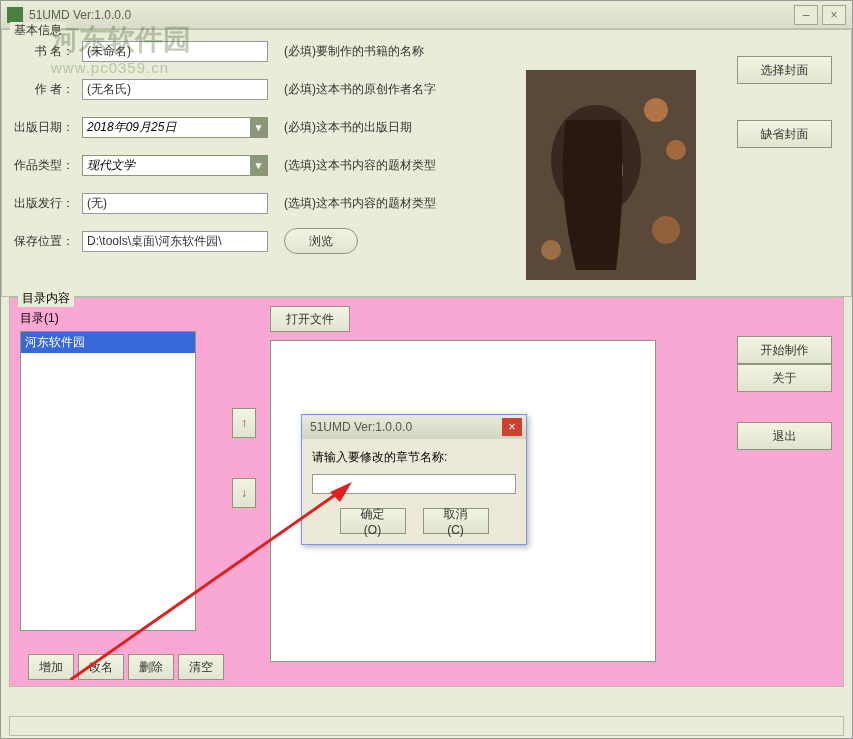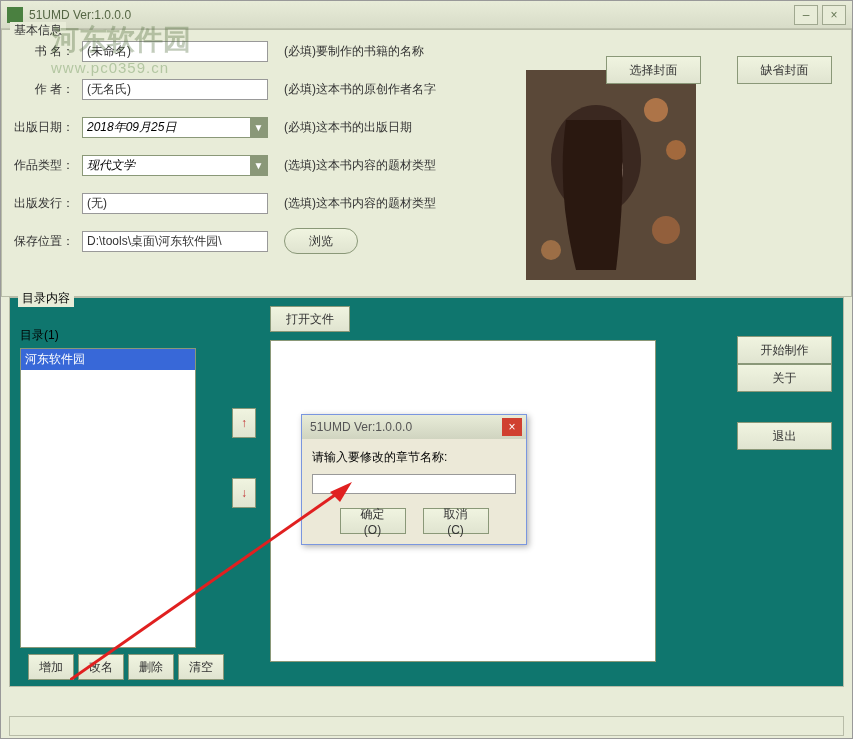--- a/index.html
+++ b/index.html
@@ -27,29 +27,29 @@
     .form-combo { width: 186px; height: 21px; border: 1px solid #8a9878; background: #fff; display: flex; align-items: center; }
     .form-combo-text { flex: 1; padding: 0 4px; font-style: italic; }
     .form-combo-btn { width: 17px; height: 19px; background: #8a9878; color: #fff; display: flex; align-items: center; justify-content: center; font-size: 10px; }
     .form-hint { margin-left: 16px; color: #333; }
     
     .cover-area { position: absolute; right: 155px; top: 40px; width: 170px; height: 210px; background: linear-gradient(135deg, #8b6f5c 0%, #4a3830 30%, #2a1f1a 50%, #6b5040 70%, #c09060 100%); }
     .cover-img { width: 100%; height: 100%; }
     
     .btn { background: linear-gradient(#f0f4e0, #e0e4d0); border: 1px solid #8a9878; padding: 4px 12px; cursor: pointer; color: #333; height: 26px; display: inline-flex; align-items: center; justify-content: center; }
     
-    .side-btns { position: absolute; right: 20px; top: 55px; display: flex; flex-direction: row; gap: 36px; }
+    .side-btns { position: absolute; right: 20px; top: 55px; display: flex; flex-direction: column; gap: 36px; }
     .side-btn { width: 95px; height: 28px; }
     
     .browse-btn { margin-left: 16px; width: 74px; border-radius: 13px; }
     
-    .toc-section { margin: 0 8px 8px 8px; border: 1px solid #b8bca8; padding: 8px; position: relative; height: 390px; background: #0f766e; }
+    .toc-section { margin: 0 8px 8px 8px; border: 1px solid #b8bca8; padding: 8px; position: relative; height: 390px; background: #f9a8d4; }
     .toc-legend { position: absolute; top: -8px; left: 8px; background: #e8ecd8; padding: 0 4px; }
     
-    .toc-left { position: absolute; left: 10px; top: 29px; width: 200px; }
+    .toc-left { position: absolute; left: 10px; top: 12px; width: 200px; }
     .toc-label { margin-bottom: 4px; display: block; }
     .toc-listbox { width: 176px; height: 300px; border: 1px solid #8a9878; background: #fff; }
     .toc-item { background: #3868d8; color: #fff; padding: 2px 4px; }
     
     .toc-arrows { position: absolute; left: 222px; top: 110px; display: flex; flex-direction: column; gap: 40px; }
     .arrow-btn { width: 24px; height: 30px; border: 1px solid #8a9878; background: linear-gradient(#f0f4e0, #e0e4d0); display: flex; align-items: center; justify-content: center; color: #c03030; font-size: 14px; cursor: pointer; }
     
     .toc-right { position: absolute; left: 260px; top: 8px; }
     .open-file-btn { width: 80px; margin-bottom: 8px; }
     .content-box { width: 386px; height: 322px; border: 1px solid #8a9878; background: #fff; }

